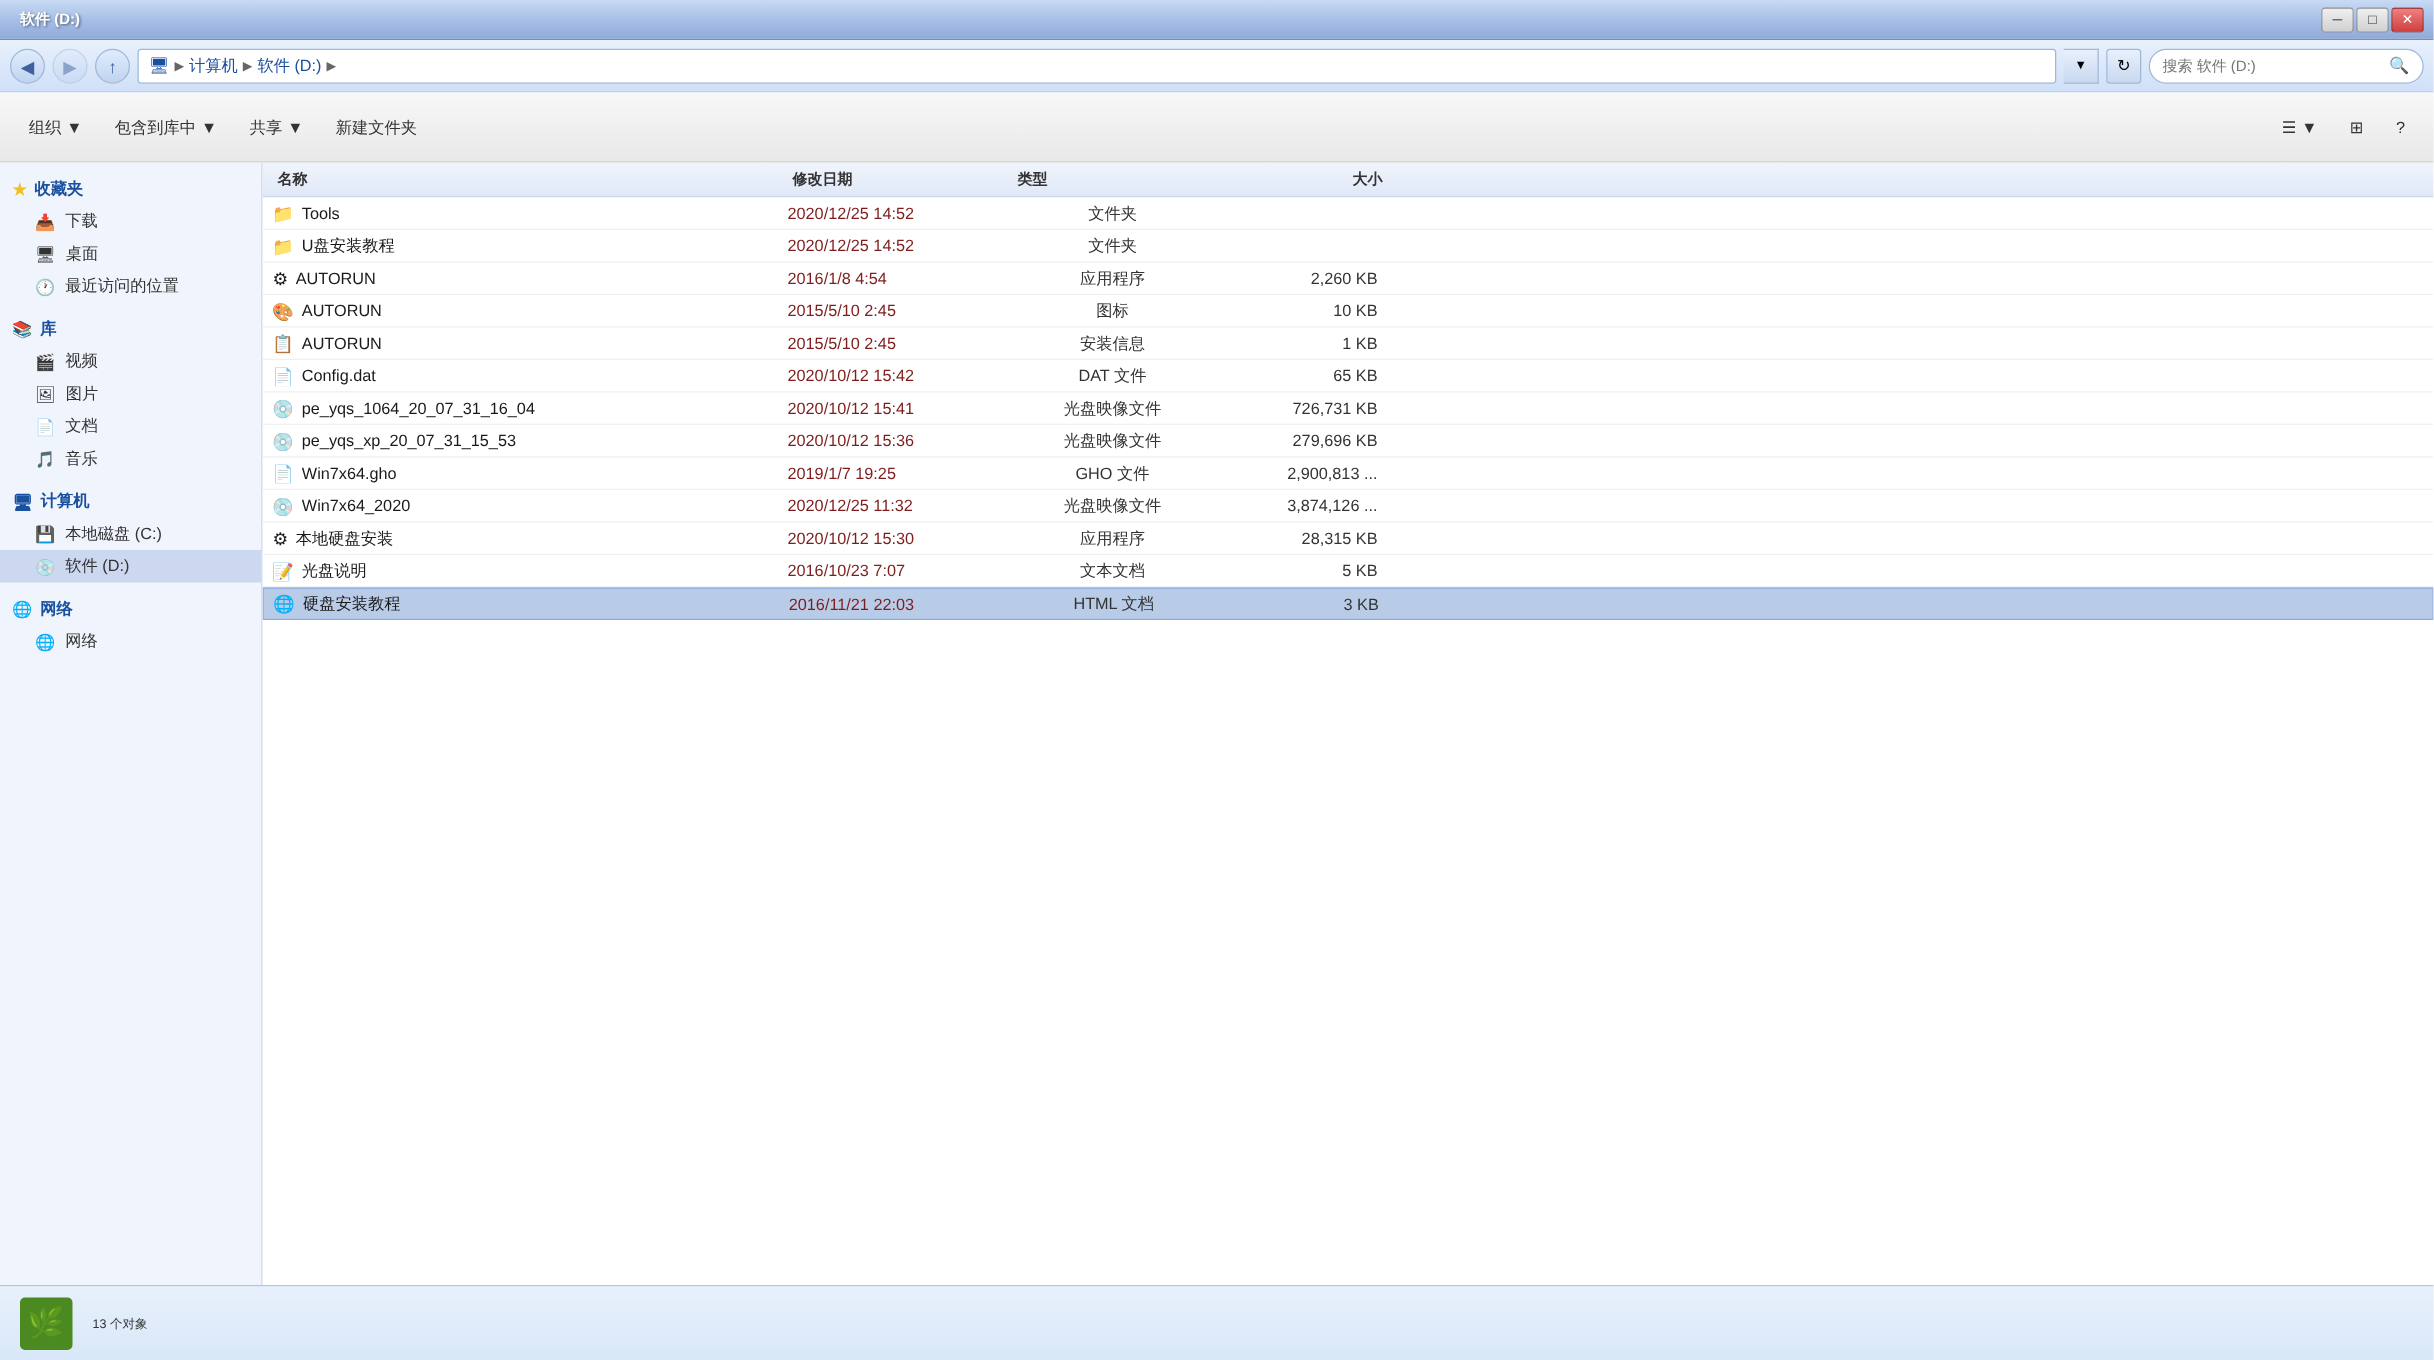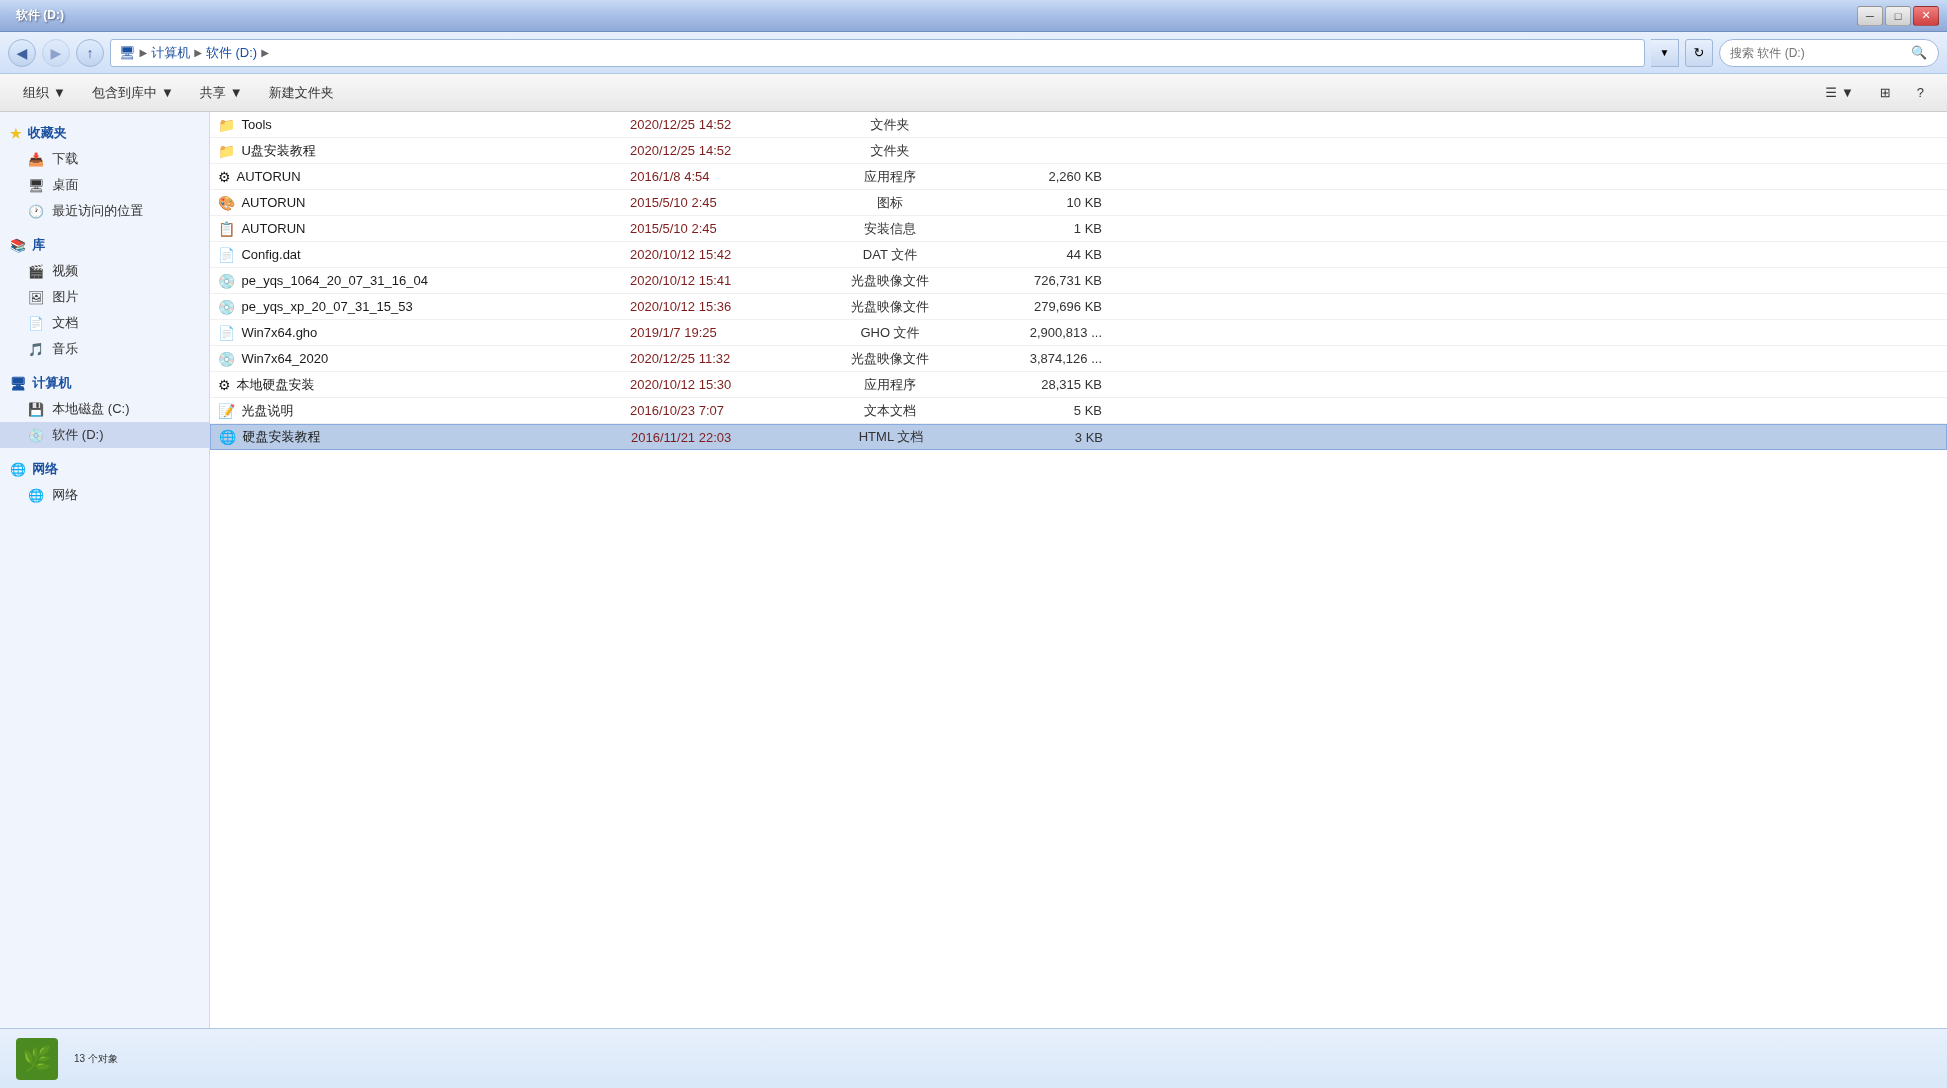--- a/index.html
+++ b/index.html
@@ -133,21 +133,21 @@
       outline: none;
       flex: 1;
       font-size: 12px;
       color: #888;
       background: transparent;
     }
 
     
     .toolbar {
       background: linear-gradient(to bottom, #f8f8f8 0%, #e8e8e8 100%);
-      height: 38px;
+      height: 56px;
       display: flex;
       align-items: center;
       padding: 0 12px;
       gap: 4px;
       border-bottom: 1px solid #ccc;
     }
     .toolbar-btn {
       height: 30px;
       padding: 0 10px;
       background: transparent;
@@ -436,20 +436,26 @@
         <span>网络</span>
       </div>
       <div class="sidebar-item">
         <span>🌐</span>
         <span>网络</span>
       </div>
     </div>
   </div>
 
   <div class="file-area">
+    <div class="column-header">
+      <div class="col-name">名称</div>
+      <div class="col-date">修改日期</div>
+      <div class="col-type">类型</div>
+      <div class="col-size">大小</div>
+    </div>
     <div class="file-list" id="file-list-container">
 
     <div class="file-row">
       <div class="file-name-cell">
         <span class="file-icon">📁</span>
         <span>Tools</span>
       </div>
       <div class="file-date-cell">2020/12/25 14:52</div>
       <div class="file-type-cell">文件夹</div>
       <div class="file-size-cell"></div>
@@ -490,21 +496,21 @@
       <div class="file-type-cell">安装信息</div>
       <div class="file-size-cell">1 KB</div>
     </div>
         <div class="file-row">
       <div class="file-name-cell">
         <span class="file-icon">📄</span>
         <span>Config.dat</span>
       </div>
       <div class="file-date-cell">2020/10/12 15:42</div>
       <div class="file-type-cell">DAT 文件</div>
-      <div class="file-size-cell">44 KB</div>
+      <div class="file-size-cell">65 KB</div>
     </div>
         <div class="file-row">
       <div class="file-name-cell">
         <span class="file-icon">💿</span>
         <span>pe_yqs_1064_20_07_31_16_04</span>
       </div>
       <div class="file-date-cell">2020/10/12 15:41</div>
       <div class="file-type-cell">光盘映像文件</div>
       <div class="file-size-cell">726,731 KB</div>
     </div>

